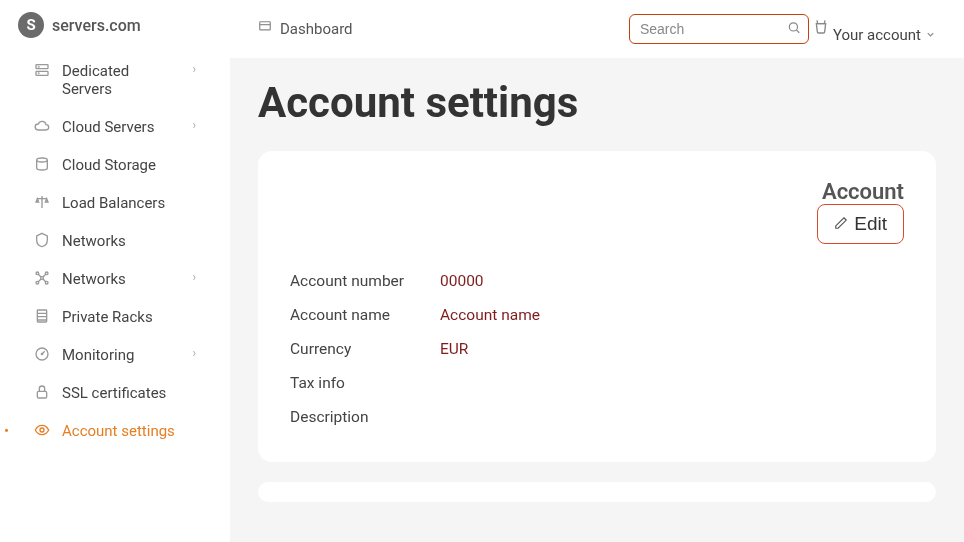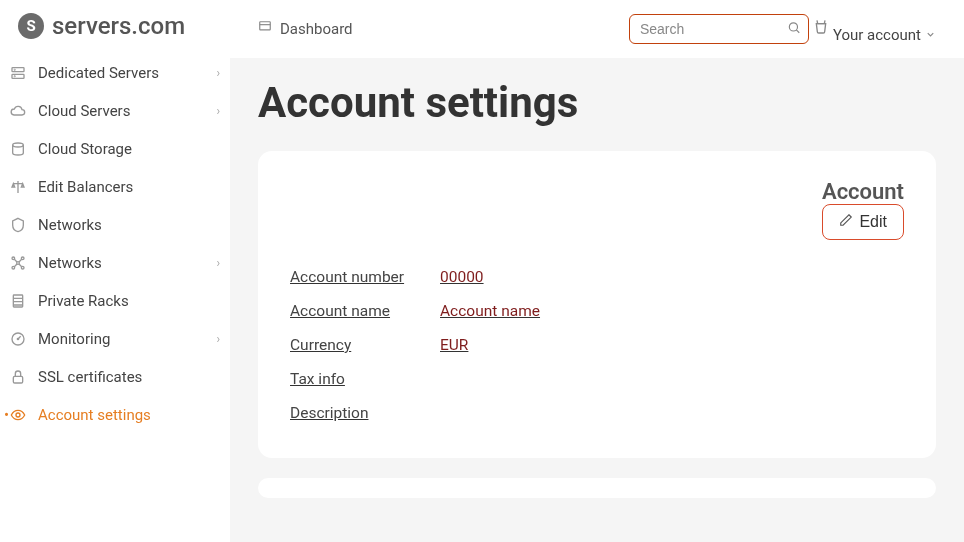--- a/index.html
+++ b/index.html
@@ -30,28 +30,28 @@
       background: #6b6b6b;
       border-radius: 50%;
       display: flex;
       align-items: center;
       justify-content: center;
       color: #fff;
       font-weight: bold;
       font-size: 15px;
     }
     .logo-text {
-      font-size: 24px;
+      font-size: 16px;
       color: #555;
       font-weight: 500;
     }
     .nav-item {
       display: flex;
-      align-items: center;
-      padding: 10px 10px;
+      align-items: flex-start;
+      padding: 10px 34px;
       cursor: pointer;
       font-size: 15px;
       color: #444;
       gap: 12px;
       position: relative;
     }
     .nav-item.active { color: #e67e22; }
     .nav-item.active::before {
       content: "•";
       position: absolute;
@@ -159,29 +159,28 @@
     }
     .edit-btn {
       display: flex;
       align-items: center;
       gap: 6px;
       border: 1.5px solid #d94b2b;
       background: #fff;
       color: #333;
       padding: 8px 16px;
       border-radius: 8px;
-      font-size: 16px;
+      font-size: 19px;
       cursor: pointer;
     }
     .edit-btn svg { width: 14px; height: 14px; }
     .field-row {
       display: flex;
       padding: 8px 0;
       font-size: 15.5px;
-      text-decoration: underline;
     }
     .field-label {
       width: 150px;
       color: #444;
     }
     .field-value {
       color: #7f1d1d;
     }
   </style>
 </head>
@@ -222,21 +221,21 @@
           </svg>
         </span>
         <span class="nav-label">Cloud Storage</span>
       </div>
       <div class="nav-item">
         <span class="nav-icon">
           <svg width="16" height="16" viewBox="0 0 24 24" fill="none" stroke="currentColor" stroke-width="2">
             <path d="M12 3v18M5 7l-2 5h4l-2-5zM19 7l-2 5h4l-2-5zM5 7h14"></path>
           </svg>
         </span>
-        <span class="nav-label">Edit Balancers</span>
+        <span class="nav-label">Load Balancers</span>
       </div>
       <div class="nav-item">
         <span class="nav-icon">
           <svg width="16" height="16" viewBox="0 0 24 24" fill="none" stroke="currentColor" stroke-width="2">
             <path d="M12 2l8 4v6c0 5-3.5 9-8 10-4.5-1-8-5-8-10V6l8-4z"></path>
           </svg>
         </span>
         <span class="nav-label">Networks</span>
       </div>
       <div class="nav-item">

